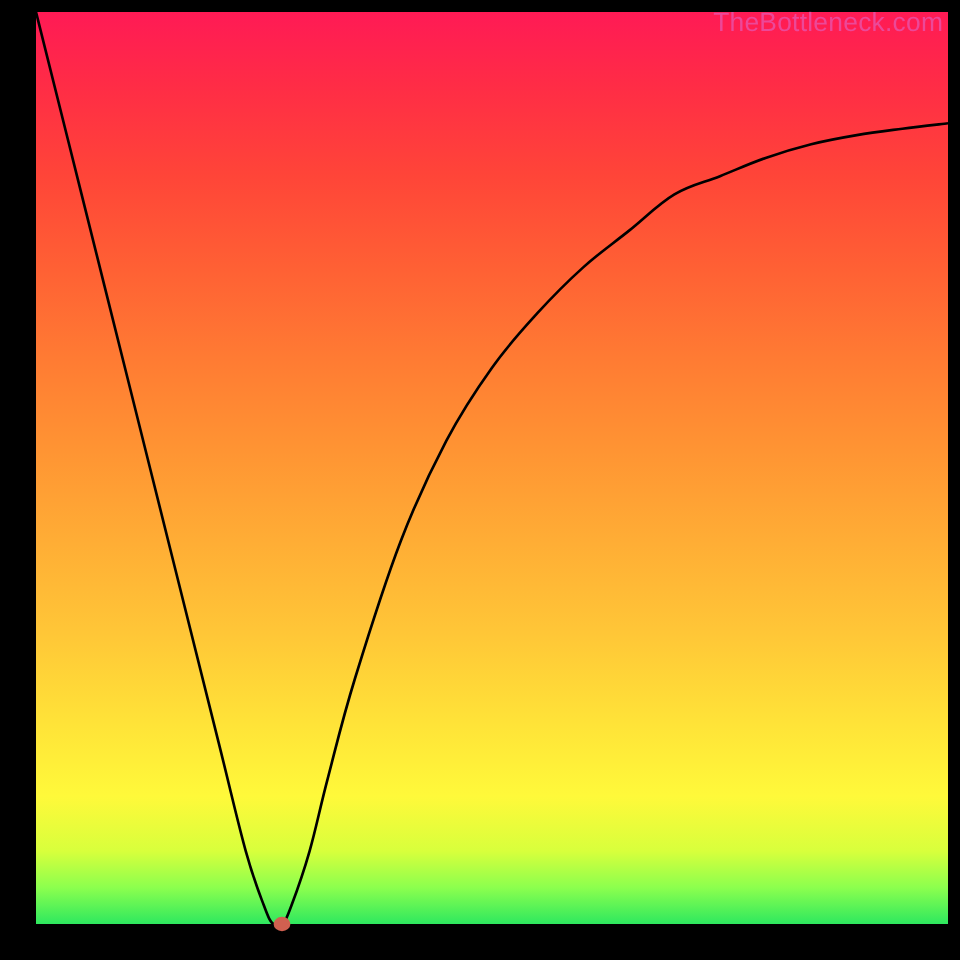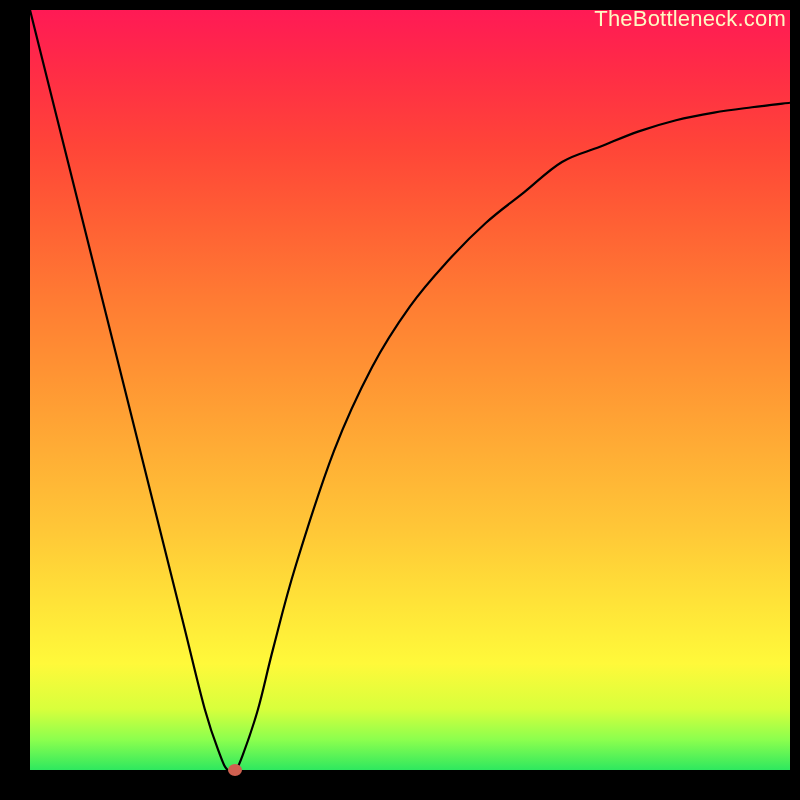--- a/index.html
+++ b/index.html
@@ -29,21 +29,21 @@
       #ff7b33 62%,
       #ff6034 72%,
       #ff4538 82%,
       #ff2c46 92%,
       #ff1a55 100%);
   }
   .watermark {
     position: absolute;
     top: 6px;
     right: 14px;
-    color: #fef9c3;
+    color: #ec4899;
     font-size: 22px;
     font-weight: 500;
     letter-spacing: 0.2px;
     z-index: 5;
   }
   .curve {
     position: absolute;
     left: 30px;
     top: 10px;
     width: 760px;

